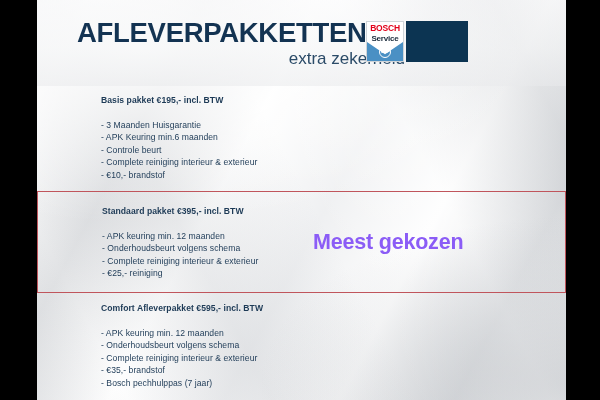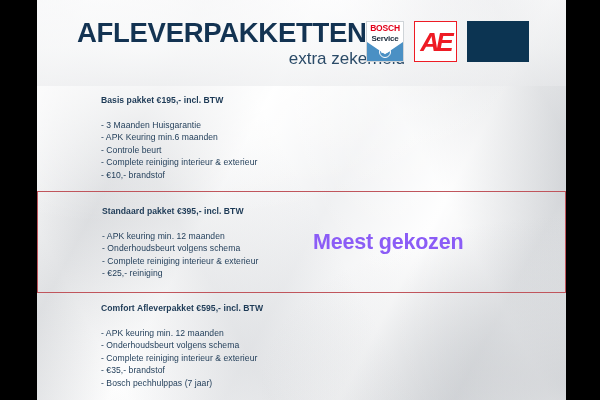--- a/index.html
+++ b/index.html
@@ -122,21 +122,21 @@
   }
 
   
   #logo-strip {
     position: absolute;
     left: 329px;
     top: 21px;
     height: 44px;
     display: flex;
     align-items: flex-start;
-    gap: 10px;
+    gap: 2px;
   }
 
   
   .bosch {
     position: relative;
     width: 38px;
     height: 41px;
     background: #ffffff;
     overflow: hidden;
     border: 1px solid #cfd4d8;
@@ -317,23 +317,20 @@
 
           <div class="bosch">
             <div class="bosch-top">
               <span class="b-word">BOSCH</span>
               <span class="b-serv">Service</span>
             </div>
             <div class="bosch-notch"></div>
             <div class="bosch-arm"></div>
           </div>
 
-          <div class="ae">
-            <span class="ae-text">AE</span>
-          </div>
 
           <div class="navyblock"></div>
         </div>
       </div>
 
       <div class="pkg" id="pkg-0">
         <div class="pkg-inner">
           <div class="pkg-title">Basis pakket €195,- incl. BTW</div>
           <ul class="pkg-list">
             <li>- 3 Maanden Huisgarantie</li>

